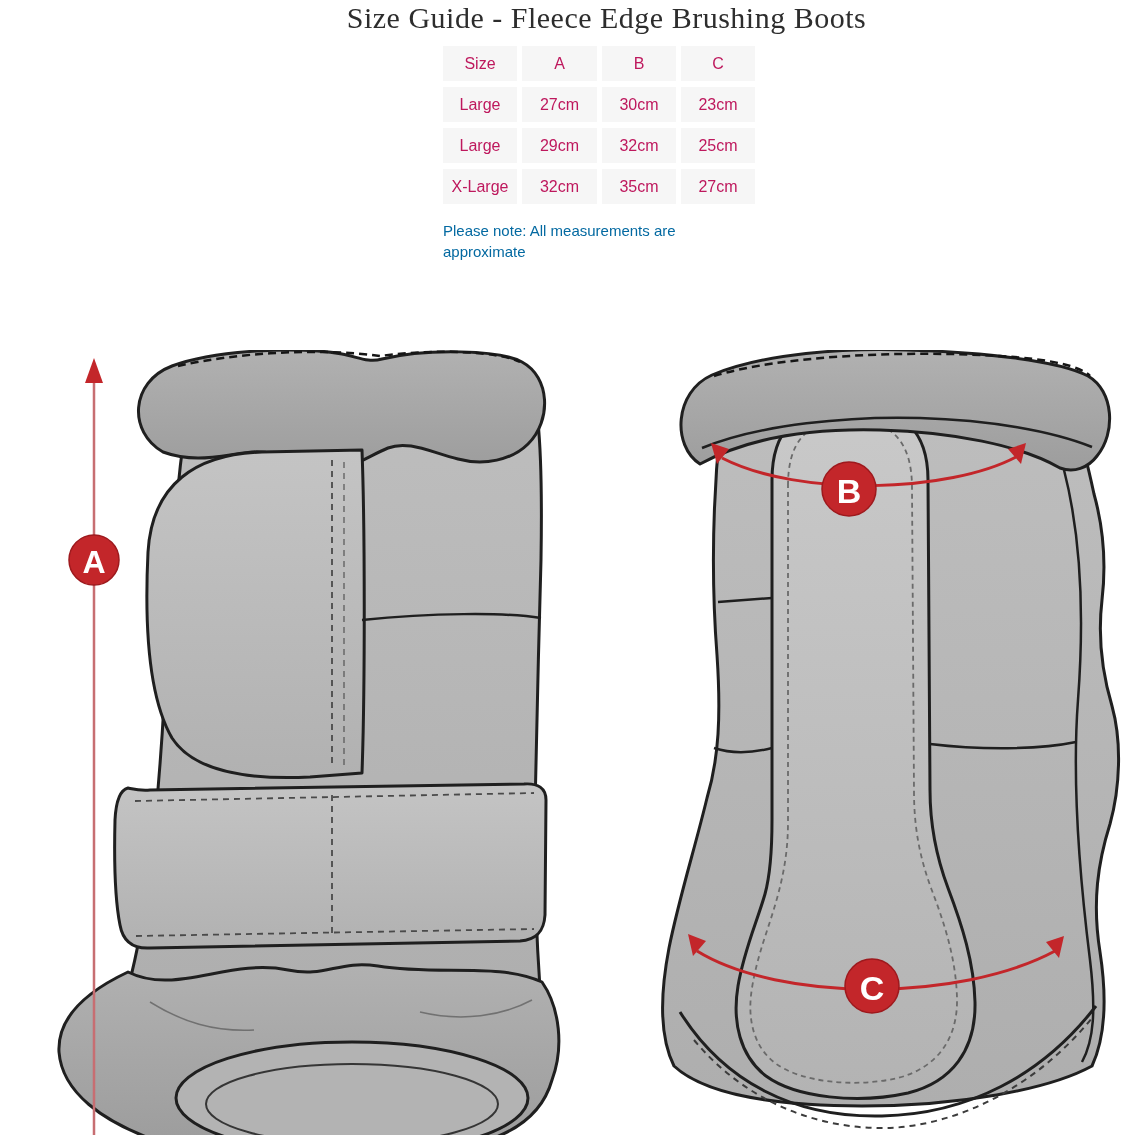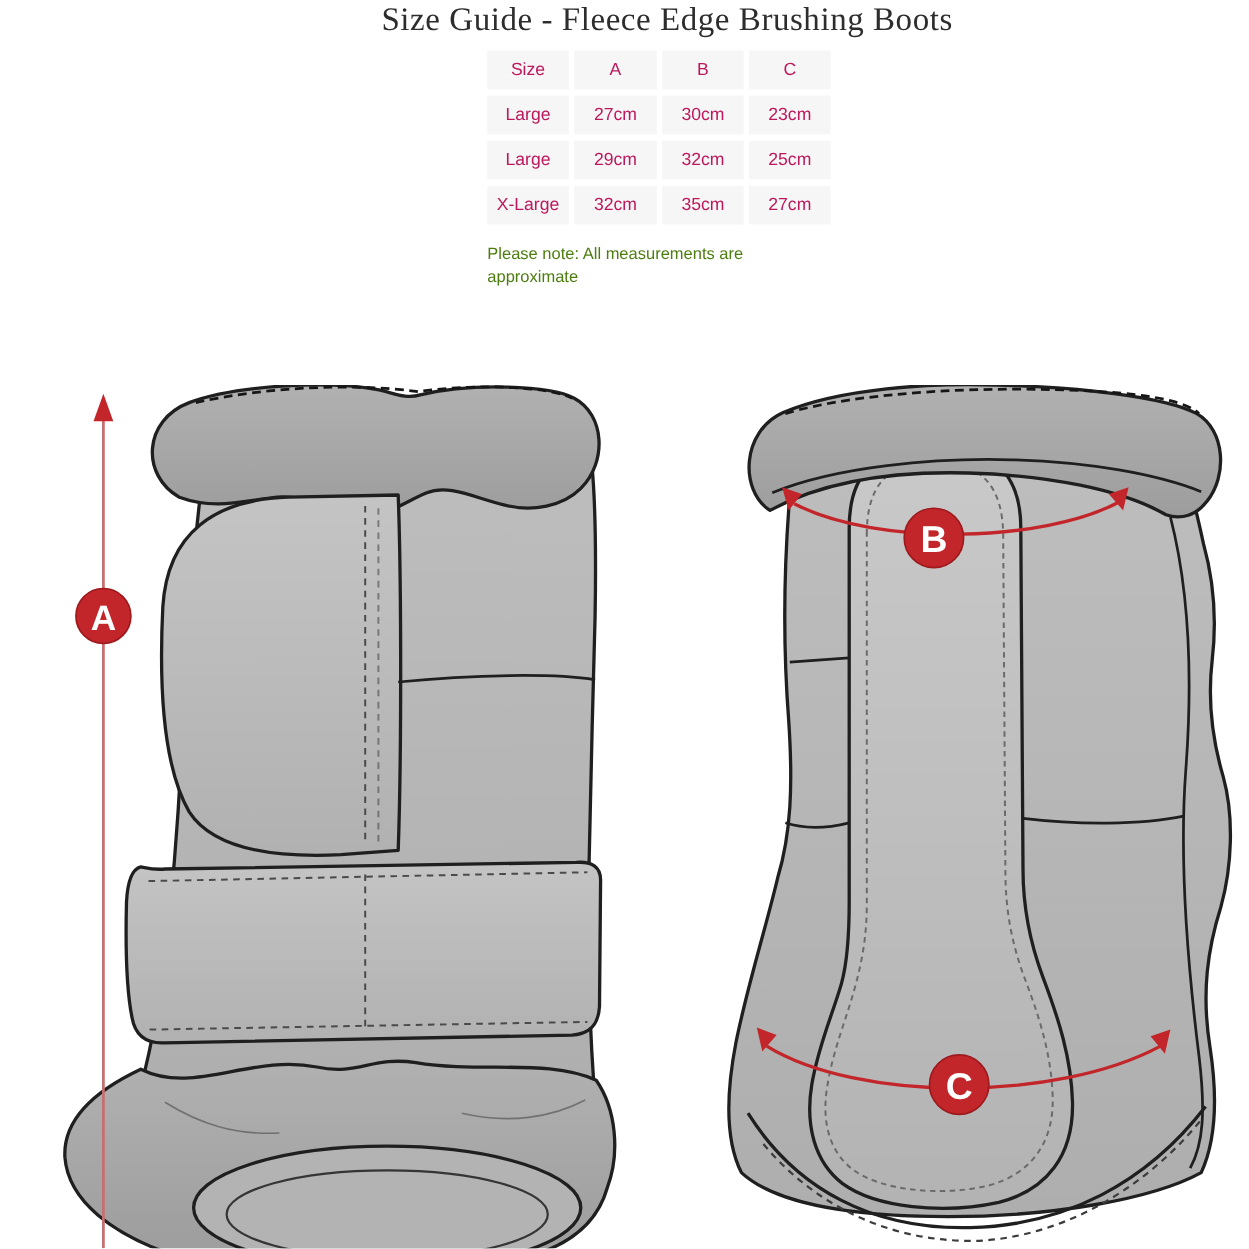--- a/index.html
+++ b/index.html
@@ -21,21 +21,21 @@
     grid-template-columns:74px 75px 74px 74px;
     gap:6px 5px;
   }
   .size-table .cell{
     background:#f6f6f6;height:35px;
     display:flex;align-items:center;justify-content:center;
     font-size:16px;color:#be185d;
   }
   .note{
     position:absolute;left:443px;top:220px;width:265px;
-    font-size:15px;line-height:21px;color:#4d7c0f;margin:0;
+    font-size:15px;line-height:21px;color:#0369a1;margin:0;
   }
   .diagram{
     position:absolute;left:0;top:350px;width:1135px;height:785px;
   }
   .marker-letter{
     font-family:"Liberation Sans", sans-serif;
     font-weight:bold;fill:#ffffff;
     text-anchor:middle;dominant-baseline:central;
   }
 </style>

